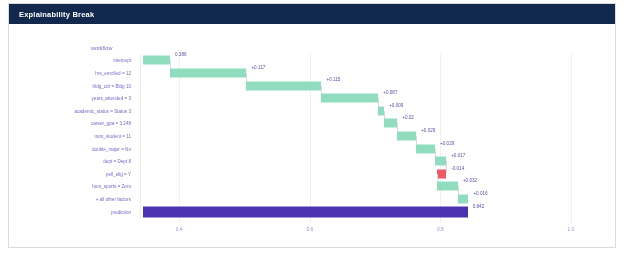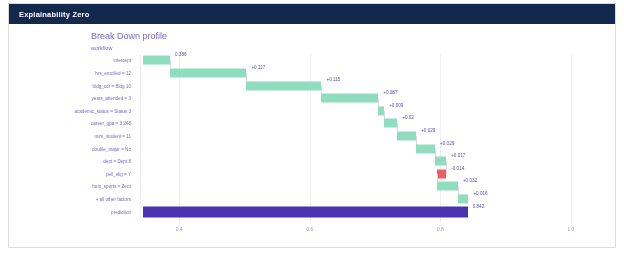--- a/index.html
+++ b/index.html
@@ -77,26 +77,25 @@
   .axisline{
     position:absolute;left:131px;top:30px;width:1px;height:164px;background:#ececf2;
   }
 </style>
 </head>
 <body>
 
 <div class="app">
 
   <div class="titlebar">
-    <span class="titlebar-text">Explainability Zero</span>
+    <span class="titlebar-text">Explainability Break</span>
   </div>
 
   <div class="canvas">
 
-    <div class="plot-title">Break Down profile</div>
     <div class="plot-subtitle">workflow</div>
 
     <div class="axisline"></div>
 
     <div class="ylabels" id="ylabels">
         <div class="ylabel" style="top: 6.30769px;">intercept</div>
         <div class="ylabel" style="top: 18.9231px;">hrs_enrolled = 12</div>
         <div class="ylabel" style="top: 31.5385px;">bldg_cdr = Bldg 10</div>
         <div class="ylabel" style="top: 44.1538px;">years_attended = 3</div>
         <div class="ylabel" style="top: 56.7692px;">academic_status = Status 3</div>

